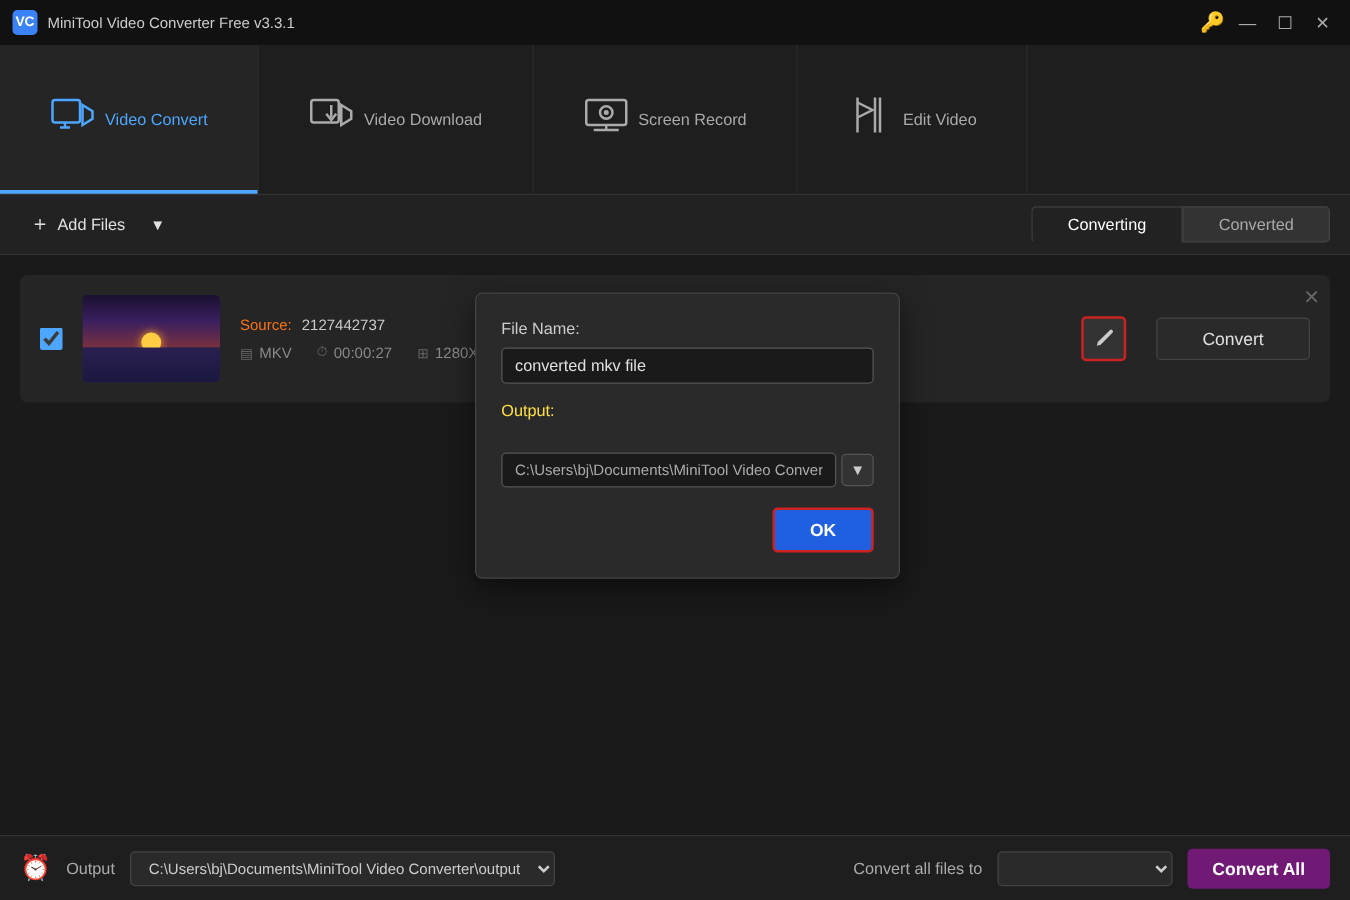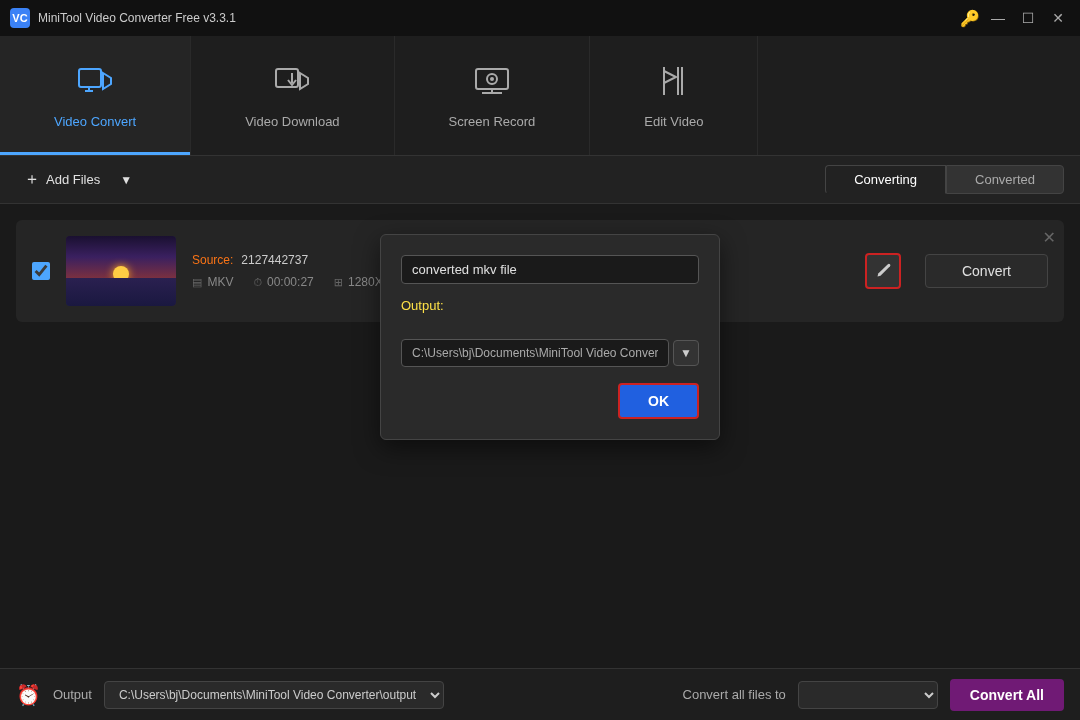--- a/index.html
+++ b/index.html
@@ -67,25 +67,25 @@
     
     #topnav {
       height: 120px;
       background: #1e1e1e;
       display: flex;
       align-items: stretch;
       border-bottom: 1px solid #333;
     }
     .nav-item {
       display: flex;
-      flex-direction: column;
+      flex-direction: row;
       align-items: center;
       justify-content: center;
       gap: 8px;
-      padding: 0 54px;
+      padding: 0 40px;
       cursor: pointer;
       color: #aaa;
       font-size: 13px;
       position: relative;
       border-right: 1px solid #2a2a2a;
     }
     .nav-item.active {
       background: #252525;
       color: #4da6ff;
     }
@@ -544,20 +544,21 @@
         <path d="M12.85 1.15a1.5 1.5 0 0 1 2.12 2.12L5.5 12.75l-3 .75.75-3L12.85 1.15z"></path>
       </svg>
     </button>
 
     <button id="convert-btn-main">Convert</button>
     <button id="file-close-btn">✕</button>
   </div>
 
   <div id="dialog-overlay">
     <div id="rename-dialog">
+      <label id="dialog-label-filename">File Name:</label>
       <input type="text" id="dialog-filename-input" value="converted mkv file" style="">
       <label id="dialog-label-output">Output:</label>
       <div id="dialog-output-row">
         <input type="text" id="dialog-output-input" value="C:\Users\bj\Documents\MiniTool Video Conver" style="">
         <button id="dialog-output-dropdown">▼</button>
       </div>
       <button id="dialog-ok-btn">OK</button>
     </div>
   </div>
 </div>

